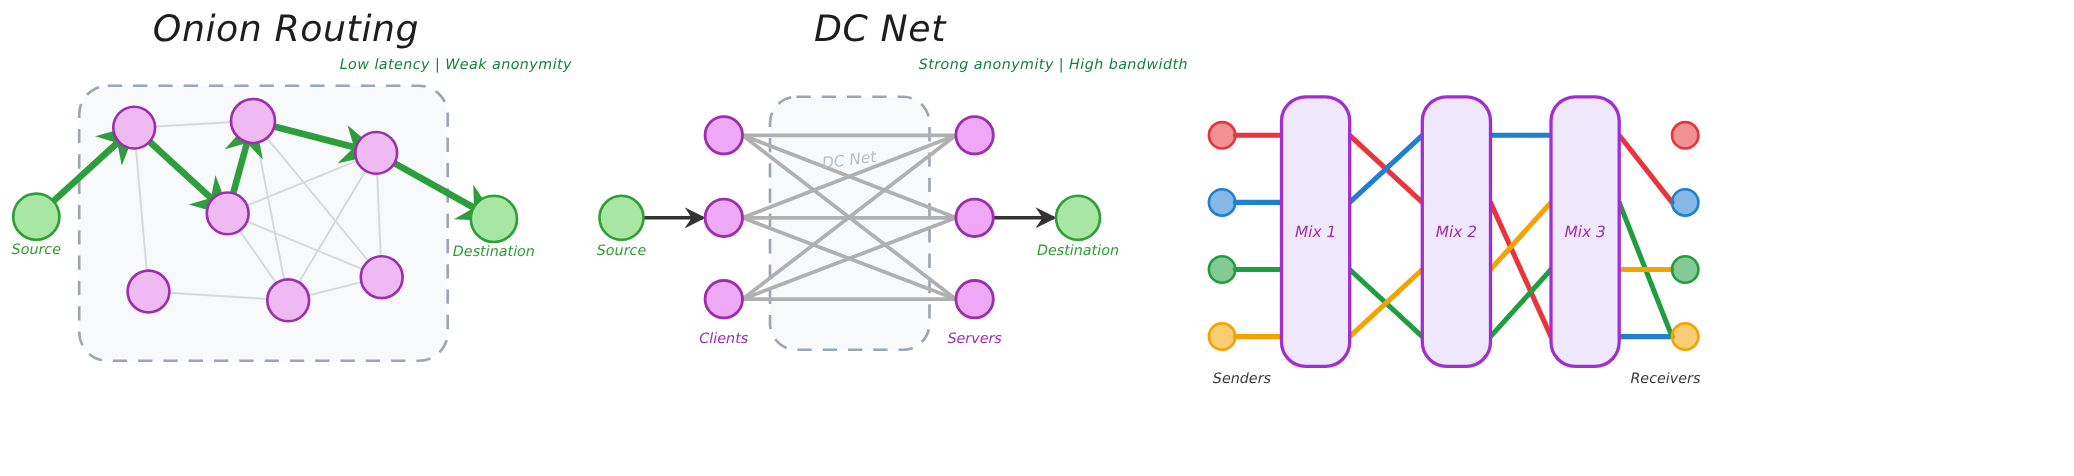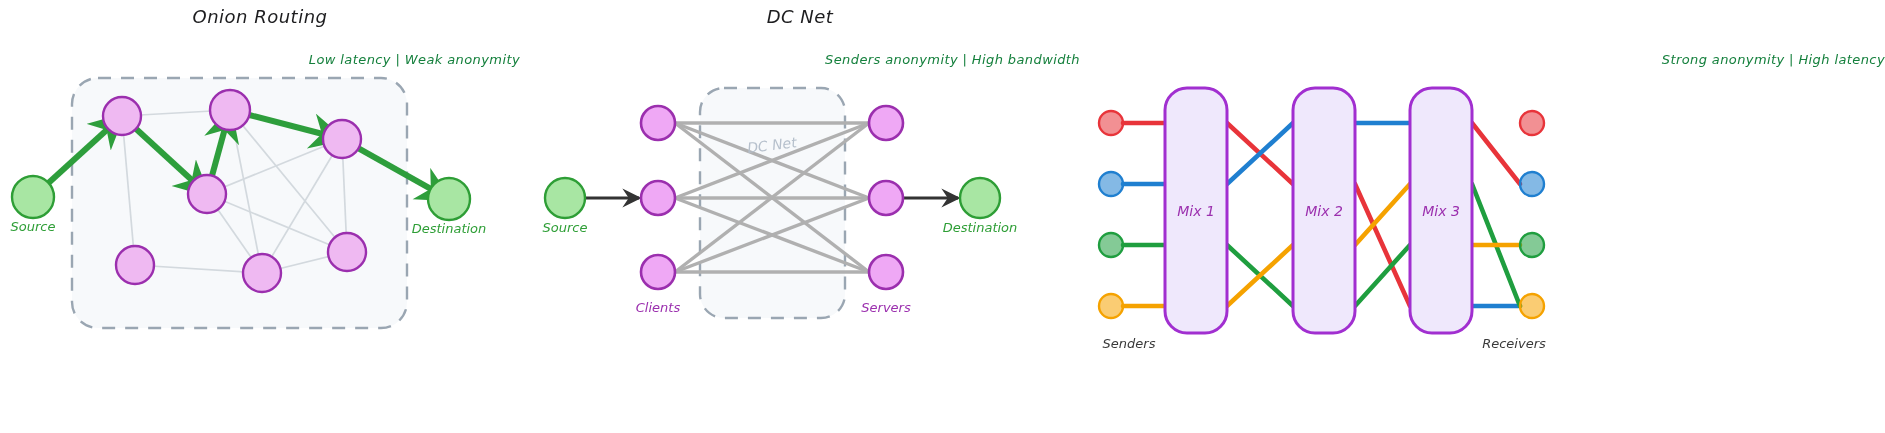--- a/index.html
+++ b/index.html
@@ -12,21 +12,21 @@
   .board{position:relative;width:1885px;height:433px;}
   .panel{position:absolute;top:0;height:433px;}
   #panel-onion{left:0;width:520px;}
   #panel-dcnet{left:520px;width:560px;}
   #panel-mixnet{left:1080px;width:805px;}
 
   .panel-title{
     position:absolute;left:0;right:0;top:6px;
     text-align:center;
     font-family:"DejaVu Sans", sans-serif;
-    font-size:18px;
+    font-size:33px;
     font-weight:400;
     letter-spacing:0.5px;
     color:#1d1d1f;
     font-style:italic;
   }
   .panel-subtitle{
     position:absolute;left:0;right:0;top:52px;
     text-align:right;
     font-family:"DejaVu Sans", sans-serif;
     font-size:13px;
@@ -80,21 +80,21 @@
         <circle cx="347" cy="252" r="19" fill="#efb9f2" stroke="#9b2fae" stroke-width="2.4"></circle>
         <circle cx="33" cy="197" r="21" fill="#a8e6a3" stroke="#2e9e36" stroke-width="2.4"></circle>
         <circle cx="449" cy="199" r="21" fill="#a8e6a3" stroke="#2e9e36" stroke-width="2.4"></circle>
         <text x="33" y="231" text-anchor="middle" fill="#2e9e36" font-size="13" font-style="italic" class="svg-label">Source</text>
         <text x="449" y="233" text-anchor="middle" fill="#2e9e36" font-size="13" font-style="italic" class="svg-label">Destination</text>
       </svg>
   </div>
 
   <div class="panel" id="panel-dcnet">
     <div class="panel-title">DC Net</div>
-    <div class="panel-subtitle">Senders anonymity  |  High bandwidth</div>
+    <div class="panel-subtitle">Strong anonymity  |  High bandwidth</div>
     <svg id="svg-dcnet" width="560" height="433">
         <rect x="180" y="88" width="145" height="230" rx="24" ry="24" fill="#f7f9fb" stroke="#9aa6b2" stroke-width="2.4" stroke-dasharray="13 10"></rect>
         <line x1="155" y1="123" x2="349" y2="123" stroke="#b0b0b0" stroke-width="3.4"></line>
         <line x1="155" y1="123" x2="349" y2="198" stroke="#b0b0b0" stroke-width="3.4"></line>
         <line x1="155" y1="123" x2="349" y2="272" stroke="#b0b0b0" stroke-width="3.4"></line>
         <line x1="155" y1="198" x2="349" y2="123" stroke="#b0b0b0" stroke-width="3.4"></line>
         <line x1="155" y1="198" x2="349" y2="198" stroke="#b0b0b0" stroke-width="3.4"></line>
         <line x1="155" y1="198" x2="349" y2="272" stroke="#b0b0b0" stroke-width="3.4"></line>
         <line x1="155" y1="272" x2="349" y2="123" stroke="#b0b0b0" stroke-width="3.4"></line>
         <line x1="155" y1="272" x2="349" y2="198" stroke="#b0b0b0" stroke-width="3.4"></line>
@@ -116,21 +116,20 @@
         <circle cx="45" cy="198" r="20" fill="#a8e6a3" stroke="#2e9e36" stroke-width="2.4"></circle>
         <circle cx="460" cy="198" r="20" fill="#a8e6a3" stroke="#2e9e36" stroke-width="2.4"></circle>
         <text x="45" y="232" text-anchor="middle" fill="#2e9e36" font-size="13" font-style="italic" class="svg-label">Source</text>
         <text x="460" y="232" text-anchor="middle" fill="#2e9e36" font-size="13" font-style="italic" class="svg-label">Destination</text>
         <text x="138" y="312" text-anchor="middle" fill="#9b2fae" font-size="13" font-style="italic" class="svg-label">Clients</text>
         <text x="366" y="312" text-anchor="middle" fill="#9b2fae" font-size="13" font-style="italic" class="svg-label">Servers</text>
       </svg>
   </div>
 
   <div class="panel" id="panel-mixnet">
-    <div class="panel-subtitle">Strong anonymity  |  High latency</div>
     <svg id="svg-mixnet" width="805" height="433">
         <line x1="43" y1="123" x2="85" y2="123" stroke="#e8343a" stroke-width="4.6" stroke-linecap="round"></line>
         <line x1="147" y1="123" x2="213" y2="184" stroke="#e8343a" stroke-width="4.6" stroke-linecap="round"></line>
         <line x1="275" y1="184" x2="330" y2="306" stroke="#e8343a" stroke-width="4.6" stroke-linecap="round"></line>
         <line x1="392" y1="123" x2="440" y2="184" stroke="#e8343a" stroke-width="4.6" stroke-linecap="round"></line>
         <line x1="43" y1="184" x2="85" y2="184" stroke="#1f7fd0" stroke-width="4.6" stroke-linecap="round"></line>
         <line x1="147" y1="184" x2="213" y2="123" stroke="#1f7fd0" stroke-width="4.6" stroke-linecap="round"></line>
         <line x1="275" y1="123" x2="330" y2="123" stroke="#1f7fd0" stroke-width="4.6" stroke-linecap="round"></line>
         <line x1="392" y1="306" x2="440" y2="306" stroke="#1f7fd0" stroke-width="4.6" stroke-linecap="round"></line>
         <line x1="43" y1="245" x2="85" y2="245" stroke="#1f9e3f" stroke-width="4.6" stroke-linecap="round"></line>

